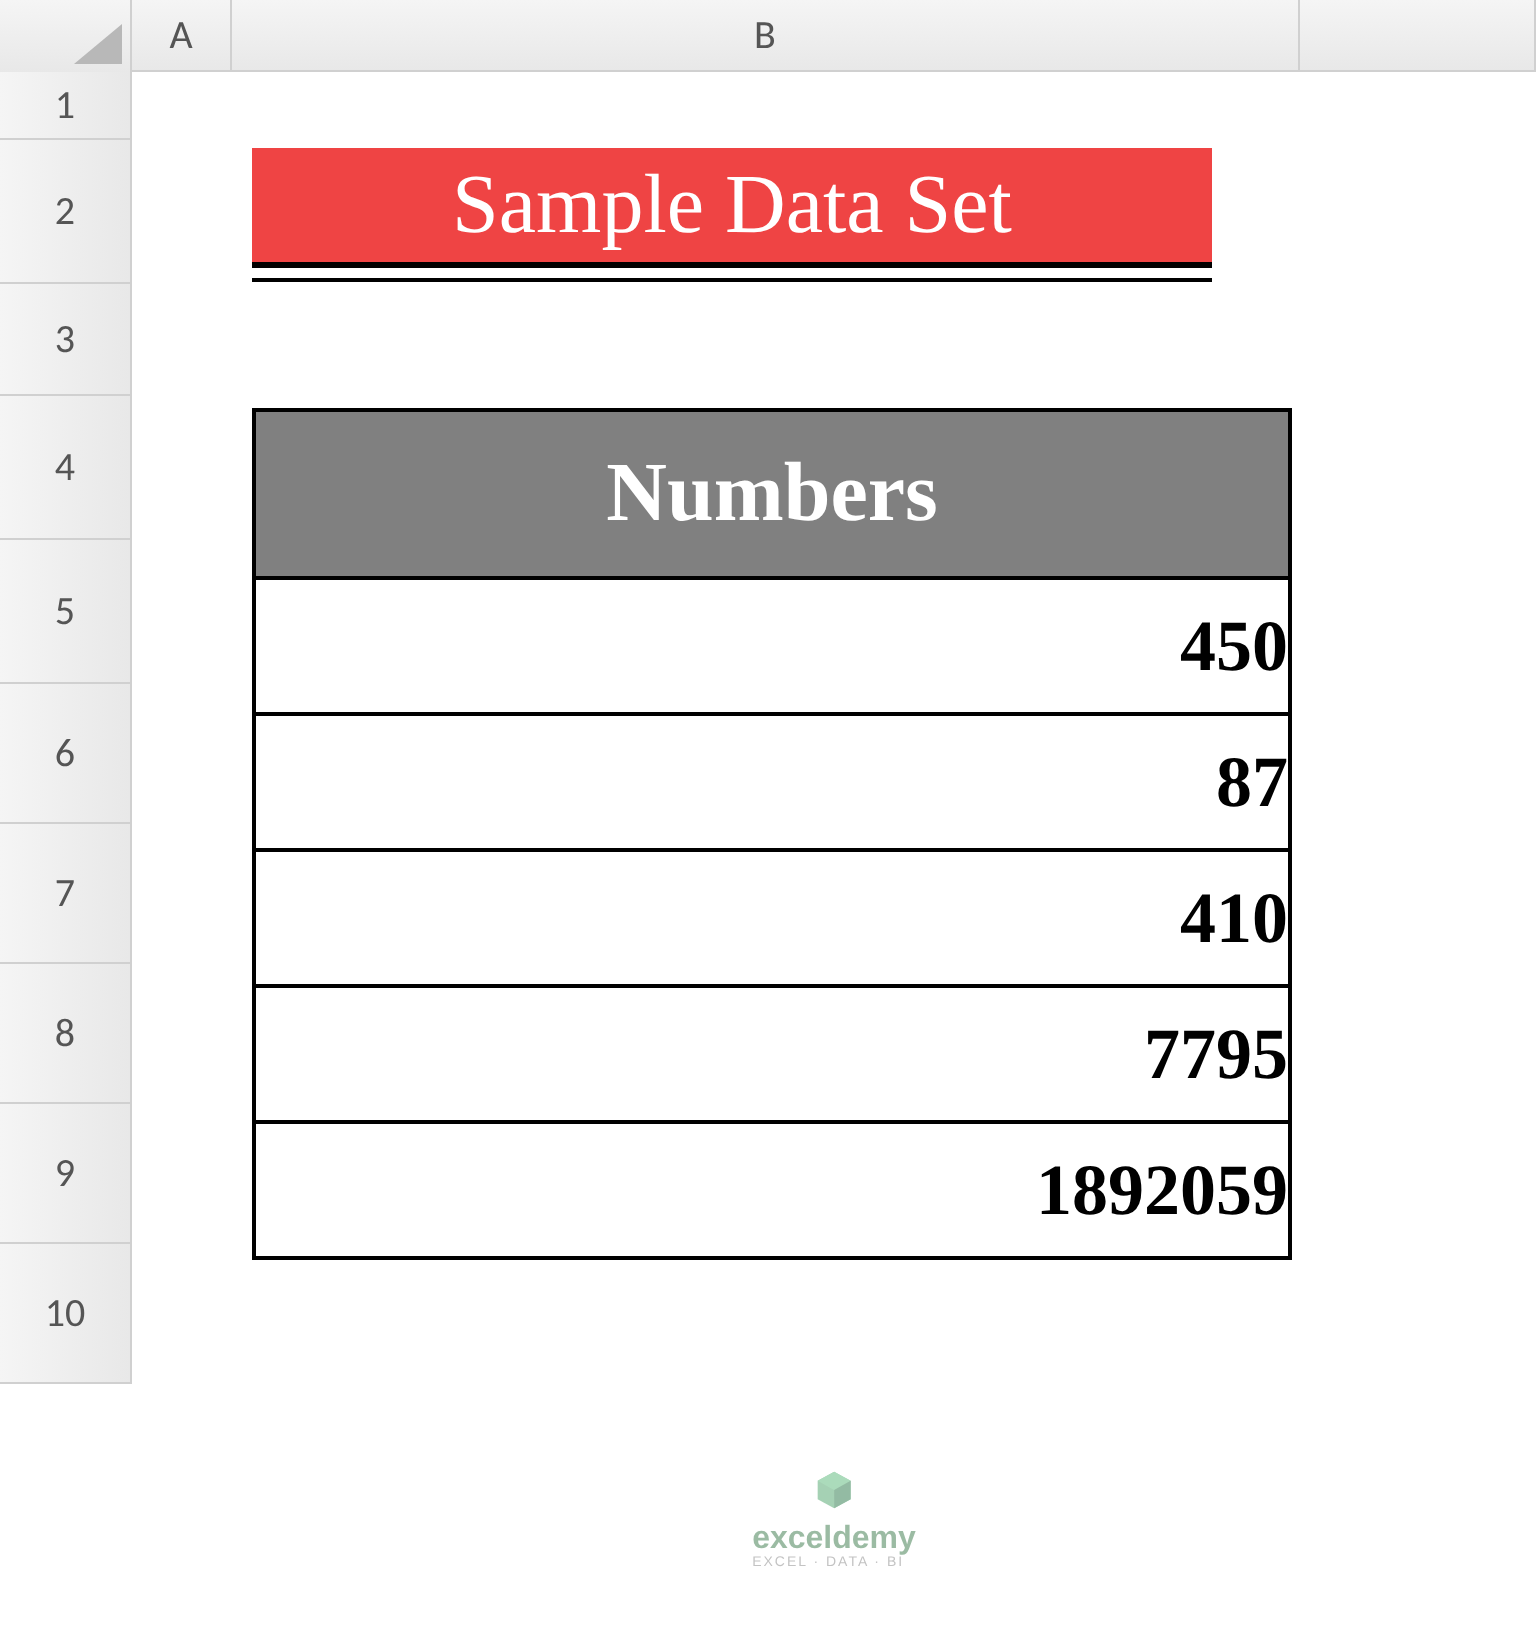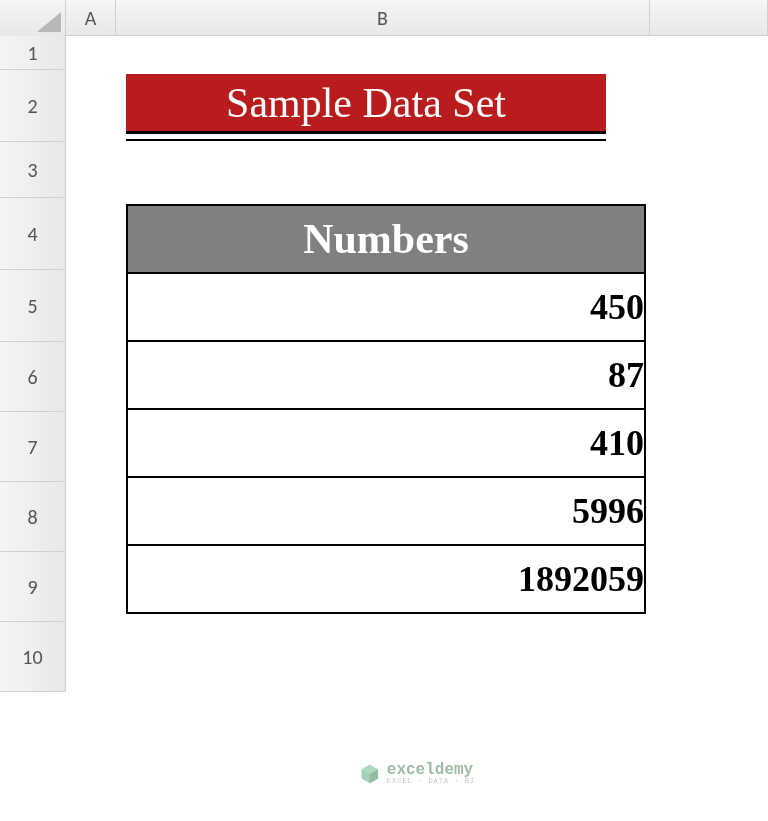--- a/index.html
+++ b/index.html
@@ -96,21 +96,21 @@
       flex: 1;
       position: relative;
       background: #ffffff;
     }
     .title-banner {
       position: absolute;
       left: 60px;
       top: 38px;
       width: 480px;
       height: 60px;
-      background: #b91c1c;
+      background: #ef4444;
       color: #ffffff;
       display: flex;
       align-items: center;
       justify-content: center;
       font-size: 42px;
       font-family: "Comic Sans MS", cursive;
       border-bottom: 3px solid #000;
     }
     .title-underline {
       position: absolute;
@@ -122,21 +122,21 @@
     }
     .data-table {
       position: absolute;
       left: 60px;
       top: 168px;
       width: 520px;
       border: 2px solid #000;
       border-collapse: collapse;
     }
     .table-header-row {
-      height: 68px;
+      height: 84px;
       background: #808080;
     }
     .table-header-cell {
       color: #ffffff;
       text-align: center;
       font-size: 42px;
       font-family: "Comic Sans MS", cursive;
       border: 2px solid #000;
       vertical-align: middle;
     }
@@ -154,21 +154,22 @@
     }
     .watermark {
       position: absolute;
       bottom: 36px;
       left: 50%;
       transform: translateX(-50%);
       display: flex;
       align-items: center;
       gap: 6px;
       opacity: 0.5;
-      font-family: Liberation Mono, monospace;
+      font-family: Liberation Sans, sans-serif;
+      flex-direction: column;
     }
     .watermark-icon {
       width: 22px;
       height: 22px;
     }
     .watermark-text {
       display: flex;
       flex-direction: column;
       line-height: 1;
     }
@@ -222,21 +223,21 @@
         <tr class="data-row">
           <td class="data-cell">450</td>
         </tr>
         <tr class="data-row">
           <td class="data-cell">87</td>
         </tr>
         <tr class="data-row">
           <td class="data-cell">410</td>
         </tr>
         <tr class="data-row">
-          <td class="data-cell">5996</td>
+          <td class="data-cell">7795</td>
         </tr>
         <tr class="data-row">
           <td class="data-cell">1892059</td>
         </tr>
       </tbody>
         </table>
 
       <div class="watermark">
         <svg class="watermark-icon" viewBox="0 0 24 24">
           <path fill="#3a9a5a" d="M12 2 L21 7 L21 17 L12 22 L3 17 L3 7 Z" opacity="0.9"></path>

